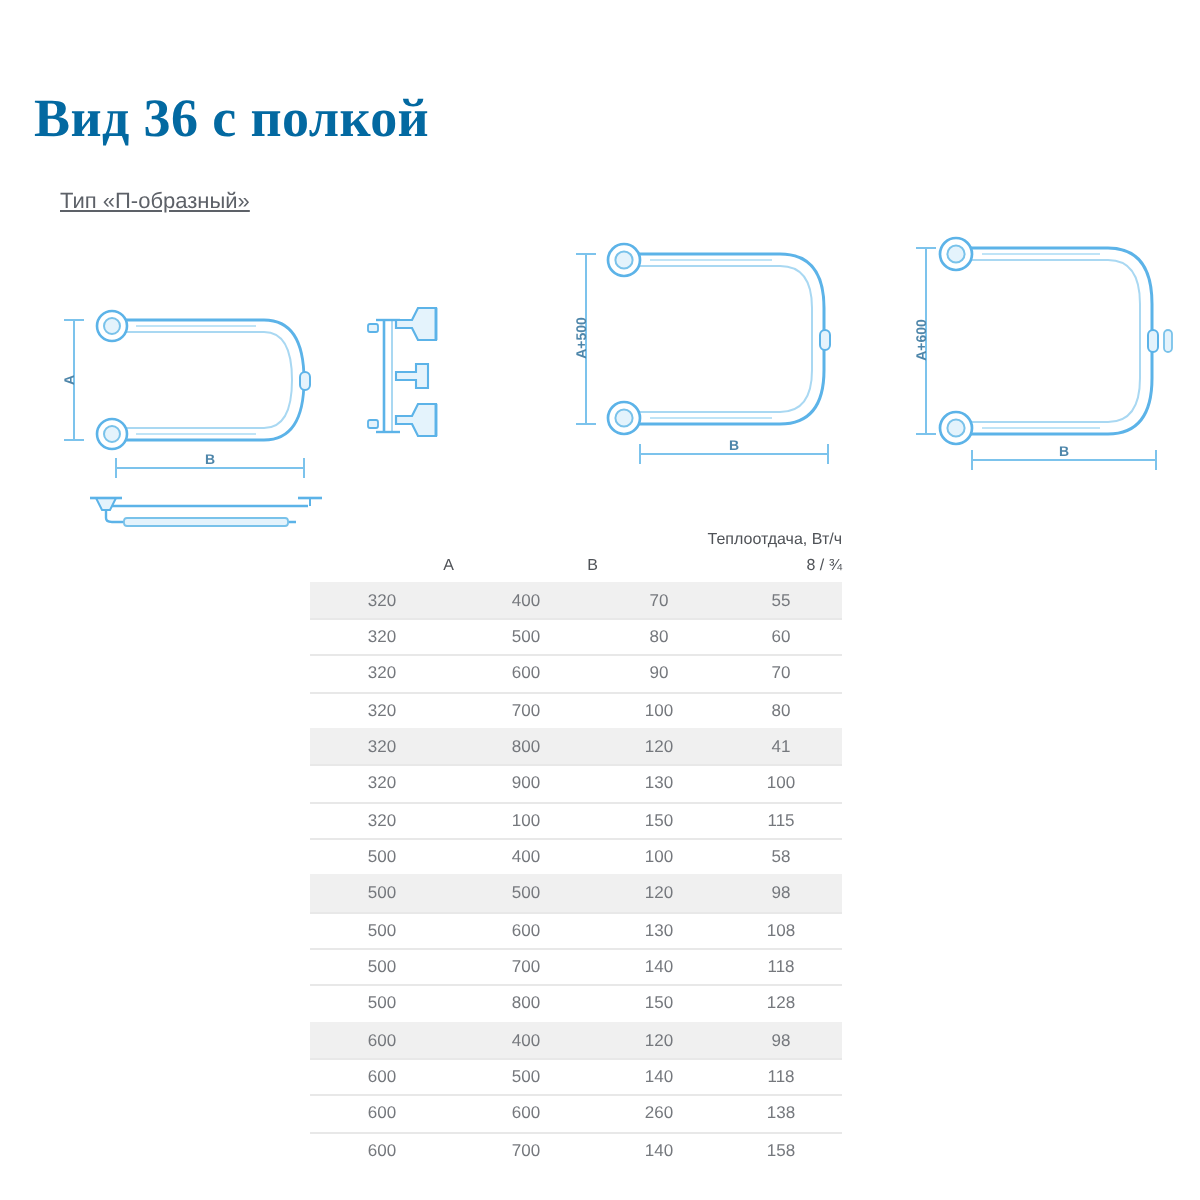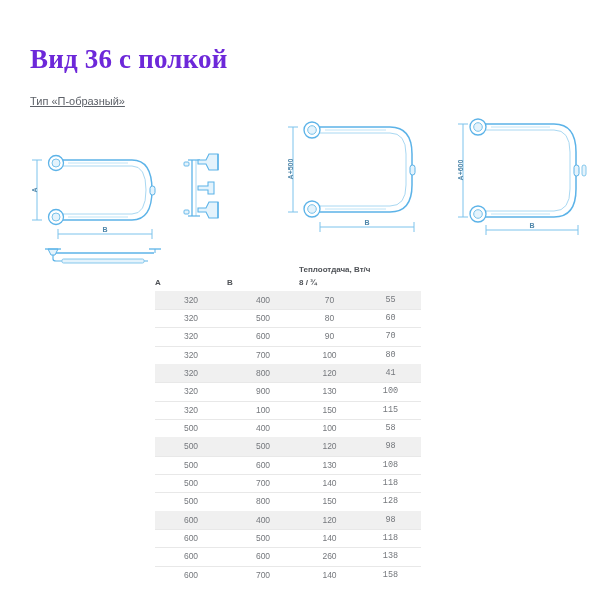--- a/index.html
+++ b/index.html
@@ -12,26 +12,26 @@
     width: 600px;
     height: 600px;
     background: #ffffff;
     font-family: "Liberation Sans", sans-serif;
     overflow: hidden;
   }
 
   
   .page-title {
     position: absolute;
-    left: 30px;
+    left: 17px;
     top: 44px;
     font-family: "Liberation Serif", serif;
     font-size: 27px;
     font-weight: 700;
-    color: #6d28d9;
+    color: #0369a1;
     letter-spacing: 0.2px;
     white-space: nowrap;
   }
   .page-subtitle {
     position: absolute;
     left: 30px;
     top: 95px;
     font-size: 11px;
     font-weight: 400;
     color: #5d6168;
@@ -55,23 +55,23 @@
     position: absolute;
     left: 155px;
     top: 262px;
     width: 266px;
     border-collapse: collapse;
     font-size: 8.5px;
     color: #6f7277;
   }
   .spec-table th {
     font-size: 8px;
-    font-weight: 700;
+    font-weight: 400;
     color: #4f5257;
-    text-align: left;
+    text-align: right;
     padding: 3px 0 2px 0;
     vertical-align: bottom;
     border: none;
     line-height: 1.35;
   }
   .spec-table th.sub { padding-top: 0; }
   .spec-table td {
     text-align: center;
     padding: 4px 0 4px 0;
     border-top: 1px solid #e8e8e8;
@@ -80,21 +80,21 @@
     color: #75787d;
   }
   .spec-table tr.alt td {
     background: #f0f0f0;
     border-top: 1px solid #f0f0f0;
   }
   .spec-table tr.alt + tr td { border-top: 1px solid #e8e8e8; }
   .col-a { width: 72px; }
   .col-b { width: 72px; }
   .col-h1 { width: 61px; }
-  .col-h2 { width: 61px; font-family: Liberation Mono, monospace; }
+  .col-h2 { width: 61px; }
   .heat-head { width: 122px; }
 </style>
 </head>
 <body>
 
 <div id="page">
 
   <div class="page-title">Вид 36 с полкой</div>
   <div class="page-subtitle">Тип «П-образный»</div>
 

